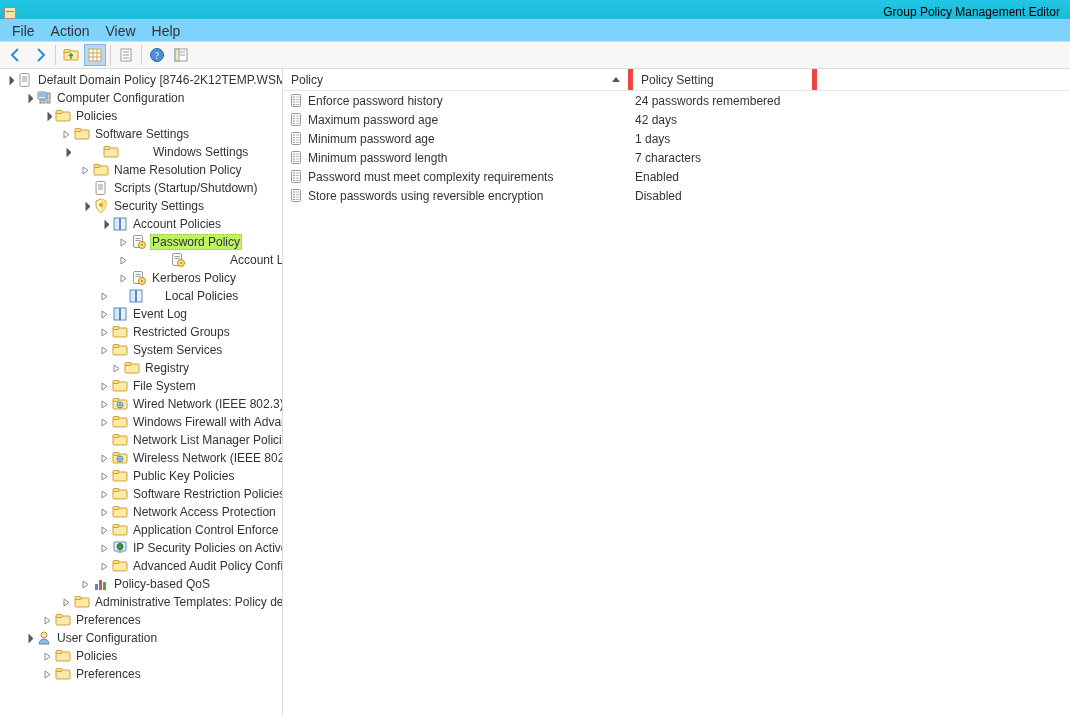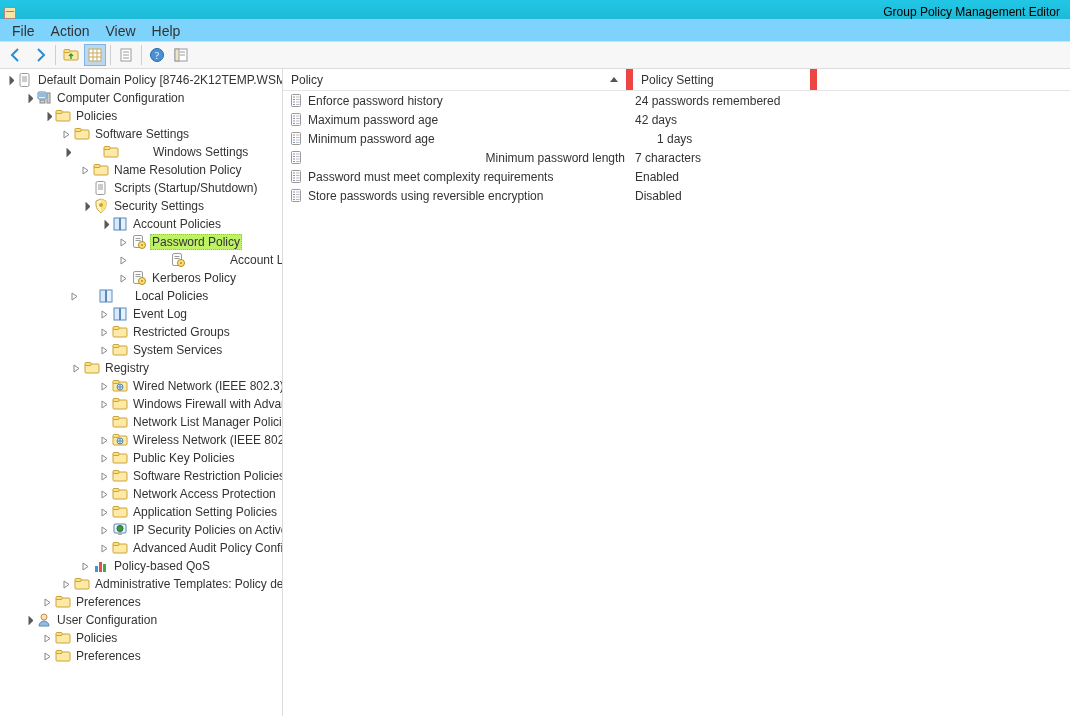--- a/index.html
+++ b/index.html
@@ -21,21 +21,21 @@
   .tree { padding:2px 0; white-space:nowrap; }
   .row { display:flex; align-items:center; height:18px; padding-right:4px; cursor:default; }
   .expander { width:12px; height:12px; display:flex; align-items:center; justify-content:center; font-size:10px; color:#6a6a6a; cursor:pointer; flex:0 0 12px;}
   .expander.blank { visibility:hidden; }
   .ticon { width:16px; height:16px; margin:0 3px 0 2px; flex:0 0 16px; position:relative; }
   .label { padding:0 2px; }
   .row.selected .label { background:#bef264; border:1px dotted #7eb4ea; padding:0 1px; }
   
   .list-pane { flex:1; display:flex; flex-direction:column; }
   .list-header { display:flex; height:22px; border-bottom:1px solid #e5e5e5; font-size:12px; }
-  .col { display:flex; align-items:center; padding:0 8px; border-right:7px solid #ef4444; position:relative; background:#fff; }
+  .col { display:flex; align-items:center; padding:0 8px; border-right:5px solid #ef4444; position:relative; background:#fff; }
   .col.sort::after { content:""; position:absolute; right:8px; top:8px; border-left:4px solid transparent; border-right:4px solid transparent; border-bottom:5px solid #555;}
   .list-body { flex:1; }
   .lrow { display:flex; height:19px; align-items:center; }
   .lrow .cicon { width:16px; height:16px; margin:0 3px 0 6px; flex:0 0 16px; position:relative;}
   .lrow .ctext { padding-right:8px; }
   
   svg { display:block; }
 </style>
 </head>
 <body>
@@ -356,21 +356,21 @@
               <path d="M2 1 L7 4.5 L2 8 Z" fill="none" stroke="#888" stroke-width="1"></path>
             </svg>
           </span>
           <span class="ticon">
             <svg width="16" height="16">
               <use href="#i-scroll-gear"></use>
             </svg>
           </span>
           <span class="label">Kerberos Policy</span>
         </div>
-        <div class="row" style="padding-left: 68px; gap: 16px;">
+        <div class="row" style="padding-left: 98px; gap: 16px;">
           <span class="expander">
             <svg width="9" height="9">
               <path d="M2 1 L7 4.5 L2 8 Z" fill="none" stroke="#888" stroke-width="1"></path>
             </svg>
           </span>
           <span class="ticon">
             <svg width="16" height="16">
               <use href="#i-book"></use>
             </svg>
           </span>
@@ -408,41 +408,54 @@
               <path d="M2 1 L7 4.5 L2 8 Z" fill="none" stroke="#888" stroke-width="1"></path>
             </svg>
           </span>
           <span class="ticon">
             <svg width="16" height="16">
               <use href="#i-folder"></use>
             </svg>
           </span>
           <span class="label">System Services</span>
         </div>
-        <div class="row" style="padding-left: 70px;">
+        <div class="row" style="padding-left: 110px;">
           <span class="expander">
             <svg width="9" height="9">
               <path d="M2 1 L7 4.5 L2 8 Z" fill="none" stroke="#888" stroke-width="1"></path>
             </svg>
           </span>
           <span class="ticon">
             <svg width="16" height="16">
               <use href="#i-folder"></use>
             </svg>
           </span>
           <span class="label">Registry</span>
         </div>
         <div class="row" style="padding-left: 98px;">
           <span class="expander">
             <svg width="9" height="9">
               <path d="M2 1 L7 4.5 L2 8 Z" fill="none" stroke="#888" stroke-width="1"></path>
             </svg>
           </span>
           <span class="ticon">
             <svg width="16" height="16">
+              <use href="#i-folder"></use>
+            </svg>
+          </span>
+          <span class="label">File System</span>
+        </div>
+        <div class="row" style="padding-left: 98px;">
+          <span class="expander">
+            <svg width="9" height="9">
+              <path d="M2 1 L7 4.5 L2 8 Z" fill="none" stroke="#888" stroke-width="1"></path>
+            </svg>
+          </span>
+          <span class="ticon">
+            <svg width="16" height="16">
               <use href="#i-netfolder"></use>
             </svg>
           </span>
           <span class="label">Wired Network (IEEE 802.3) Pol</span>
         </div>
         <div class="row" style="padding-left: 98px;">
           <span class="expander">
             <svg width="9" height="9">
               <path d="M2 1 L7 4.5 L2 8 Z" fill="none" stroke="#888" stroke-width="1"></path>
             </svg>
@@ -519,21 +532,21 @@
           <span class="expander">
             <svg width="9" height="9">
               <path d="M2 1 L7 4.5 L2 8 Z" fill="none" stroke="#888" stroke-width="1"></path>
             </svg>
           </span>
           <span class="ticon">
             <svg width="16" height="16">
               <use href="#i-folder"></use>
             </svg>
           </span>
-          <span class="label">Application Setting Policies</span>
+          <span class="label">Application Control Enforce</span>
         </div>
         <div class="row" style="padding-left: 98px;">
           <span class="expander">
             <svg width="9" height="9">
               <path d="M2 1 L7 4.5 L2 8 Z" fill="none" stroke="#888" stroke-width="1"></path>
             </svg>
           </span>
           <span class="ticon">
             <svg width="16" height="16">
               <use href="#i-ipsec"></use>
@@ -673,26 +686,26 @@
         </div>
         <div class="lrow">
           <div style="width: 350px; display: flex; align-items: center;">
             <span class="cicon">
               <svg width="16" height="16">
                 <use href="#i-policy-item"></use>
               </svg>
             </span>
             <span class="ctext">Minimum password age</span>
           </div>
-          <div style="width: 184px; display: flex; align-items: center; padding-left: 2px; margin-left: 22px;">
+          <div style="width: 184px; display: flex; align-items: center; padding-left: 2px;">
             <span>1 days</span>
           </div>
         </div>
         <div class="lrow">
-          <div style="width: 350px; display: flex; align-items: center; justify-content: space-between;">
+          <div style="width: 350px; display: flex; align-items: center;">
             <span class="cicon">
               <svg width="16" height="16">
                 <use href="#i-policy-item"></use>
               </svg>
             </span>
             <span class="ctext">Minimum password length</span>
           </div>
           <div style="width: 184px; display: flex; align-items: center; padding-left: 2px;">
             <span>7 characters</span>
           </div>

